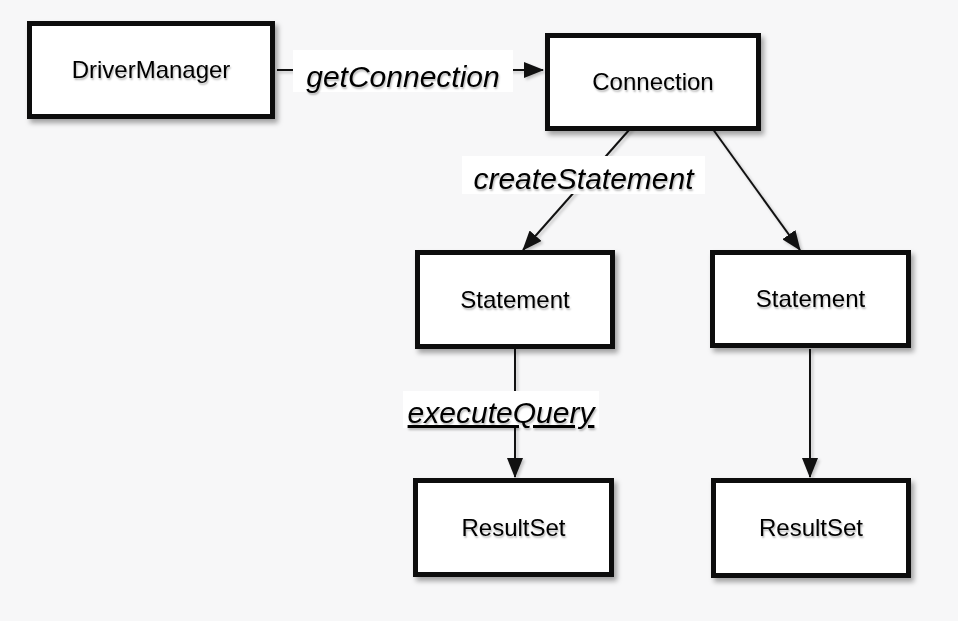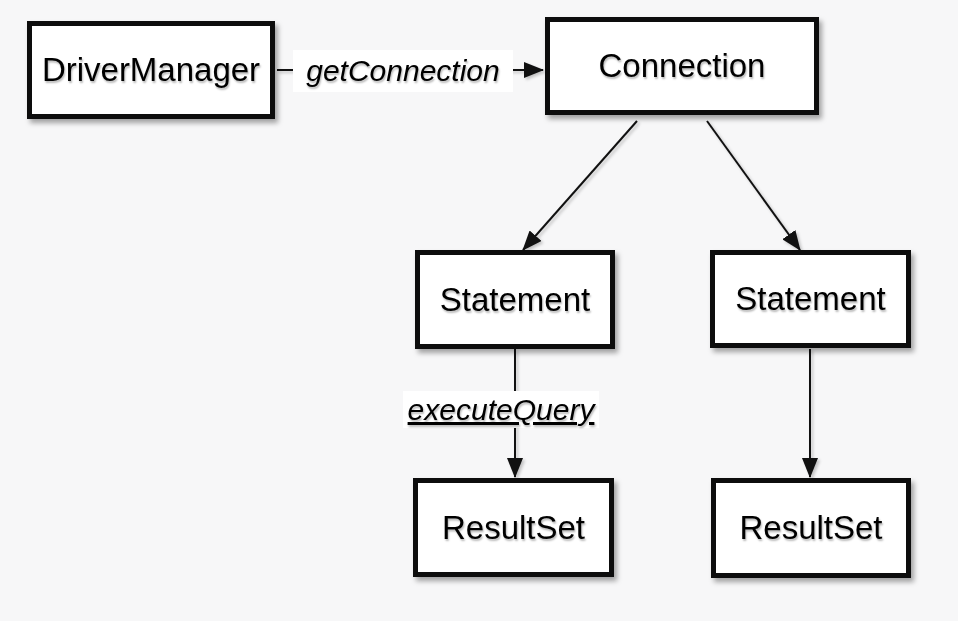--- a/index.html
+++ b/index.html
@@ -29,46 +29,46 @@
   }
   .edge-label {
     position: absolute;
     z-index: 2;
     background: var(--labelbg, #ffffff);
     color: var(--text, #000000);
     font-style: italic;
     font-size: 30px;
     line-height: 1;
     display: flex;
-    align-items: center;
+    align-items: flex-end;
     justify-content: center;
     white-space: nowrap;
     text-shadow: 1px 2px 2px rgba(0,0,0,0.28);
   }
   .node {
     position: absolute;
     z-index: 3;
     box-sizing: border-box;
     background: var(--nodefill, #ffffff);
     border: 5px solid var(--nodeborder, #0d0d0d);
     box-shadow: 3px 4px 5px rgba(0,0,0,0.35);
     display: flex;
     align-items: center;
     justify-content: center;
   }
   .node span {
-    font-size: 33px;
+    font-size: 24px;
     color: var(--text, #000000);
     white-space: nowrap;
     text-shadow: 1px 2px 2px rgba(0,0,0,0.28);
   }
 
   
   #node-driver-manager { left: 27px;  top: 21px;  width: 248px; height: 98px; }
-  #node-connection     { left: 545px; top: 17px;  width: 274px; height: 98px; }
+  #node-connection     { left: 545px; top: 33px;  width: 216px; height: 98px; }
   #node-statement-1    { left: 415px; top: 250px; width: 200px; height: 99px; }
   #node-statement-2    { left: 710px; top: 250px; width: 201px; height: 98px; }
   #node-resultset-1    { left: 413px; top: 478px; width: 201px; height: 99px; }
   #node-resultset-2    { left: 711px; top: 478px; width: 200px; height: 100px; }
 
   
   #label-getconnection   { left: 293px; top: 50px;  width: 220px; height: 42px; }
   #label-createstatement { left: 462px; top: 156px; width: 243px; height: 38px; }
   #label-executequery    { left: 403px; top: 391px; width: 196px; height: 37px; text-decoration: underline; }
 </style>
@@ -89,20 +89,23 @@
       <line x1="707" y1="121" x2="800" y2="250" marker-end="url(#arrowhead)"></line>
       <line x1="515" y1="349" x2="515" y2="477" marker-end="url(#arrowhead)"></line>
       <line x1="810" y1="349" x2="810" y2="477" marker-end="url(#arrowhead)"></line>
     </g>
   </svg>
 
   <div class="edge-label" id="label-getconnection">
     <span>getConnection</span>
   </div>
 
+  <div class="edge-label" id="label-createstatement">
+    <span>createStatement</span>
+  </div>
 
   <div class="edge-label" id="label-executequery">
     <span>executeQuery</span>
   </div>
 
   <div class="node" id="node-driver-manager">
     <span>DriverManager</span>
   </div>
 
   <div class="node" id="node-connection">

